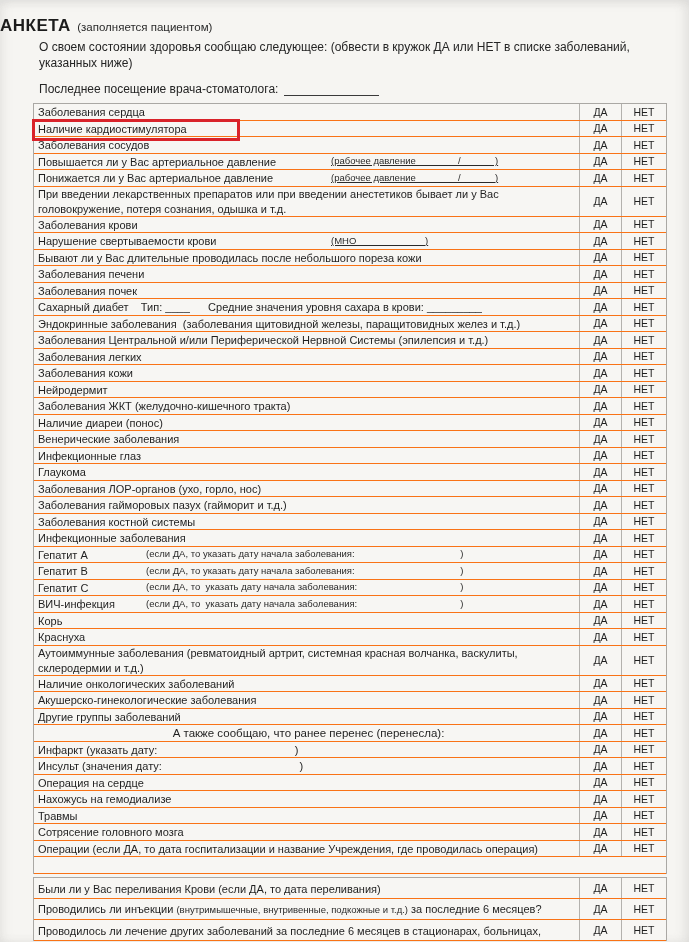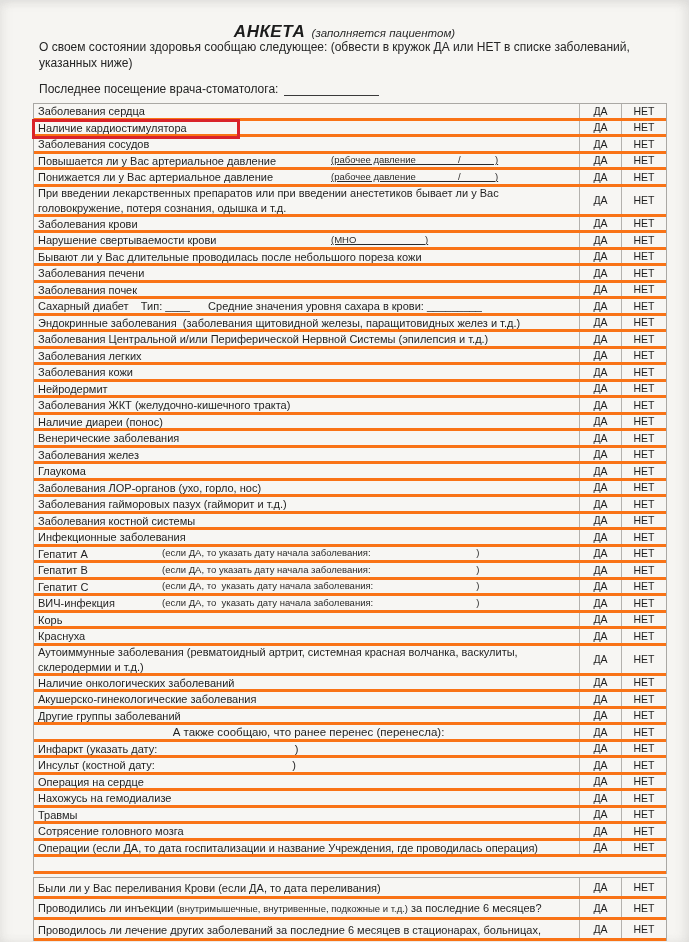--- a/index.html
+++ b/index.html
@@ -12,22 +12,22 @@
   }
   .page{
     position:relative;width:689px;height:942px;overflow:hidden;
     background:#f6f5f2;
     box-shadow:inset -6px 0 10px rgba(120,118,115,.10),
                inset 0 5px 8px rgba(120,118,115,.07),
                inset 6px 0 10px rgba(120,118,115,.06);
   }
   
   .title-line{
-    position:absolute;top:22px;left:0;width:100%;
-    text-align:center;white-space:pre;font-style:italic;
+    position:absolute;top:16px;left:0;width:100%;
+    white-space:pre;
   }
   .title{font-size:17px;font-weight:bold;letter-spacing:.5px;color:#1c1c1c;}
   .title-suffix{font-size:11.5px;font-weight:normal;color:#2a2a2a;}
   .intro{
     position:absolute;left:39px;top:39px;width:620px;
     font-size:12px;line-height:16px;color:#242424;
   }
   .lastvisit{
     position:absolute;left:39px;top:82px;font-size:12px;color:#242424;
     display:flex;align-items:flex-end;
@@ -39,35 +39,35 @@
   
   .qtable{
     position:absolute;left:33px;width:632px;
     border:1px solid #aaa8a4;border-bottom:none;
     background:#f7f6f3;
   }
   .qtable.main{top:103px;}
   .qtable.bottom{top:877px;}
   .trow{
     position:relative;display:flex;align-items:stretch;
-    height:16.5px;border-bottom:3px solid #f97316;
+    height:16.5px;border-bottom:1px solid #f97316;
     box-sizing:border-box;
   }
   .qtable.bottom .trow{height:21px;}
   .trow.double{height:30px;}
   .cell{box-sizing:border-box;overflow:hidden;}
   .cell.q{
     position:relative;flex:1;display:flex;flex-direction:column;
     justify-content:center;padding-left:4px;
   }
   .qline{line-height:14px;white-space:pre;}
   .qtext{font-size:11px;color:#1f1f1f;white-space:pre;}
   .small{font-size:9.5px;color:#2a2a2a;white-space:pre;}
   .tab-far{position:absolute;left:297px;top:50%;transform:translateY(-50%);text-decoration:underline;}
-  .tab-near{position:absolute;left:128px;top:50%;transform:translateY(-50%);text-align:center;}
+  .tab-near{position:absolute;left:112px;top:50%;transform:translateY(-50%);text-align:center;}
   .cell.yn{
     width:42px;border-left:1px solid #b3b1ad;
     display:flex;align-items:center;justify-content:center;
     font-size:10.5px;color:#1f1f1f;cursor:pointer;
   }
   .cell.yn.no{width:45px;}
   .trow.hdr .cell.q{align-items:center;}
   .trow.hdr .qtext{font-weight:normal;font-size:11.5px;}
   
   .trow.hl::before{
@@ -231,21 +231,21 @@
       </div>
       <div class="trow">
         <div class="cell q">
           <div class="qline"><span class="qtext">Венерические заболевания</span></div>
         </div>
         <div class="cell yn yes">ДА</div>
         <div class="cell yn no">НЕТ</div>
       </div>
       <div class="trow">
         <div class="cell q">
-          <div class="qline"><span class="qtext">Заболевания желез</span></div>
+          <div class="qline"><span class="qtext">Инфекционные глаз</span></div>
         </div>
         <div class="cell yn yes">ДА</div>
         <div class="cell yn no">НЕТ</div>
       </div>
       <div class="trow">
         <div class="cell q">
           <div class="qline"><span class="qtext">Глаукома</span></div>
         </div>
         <div class="cell yn yes">ДА</div>
         <div class="cell yn no">НЕТ</div>
@@ -358,21 +358,21 @@
       </div>
       <div class="trow">
         <div class="cell q">
           <div class="qline"><span class="qtext">Инфаркт (указать дату:                                             )</span></div>
         </div>
         <div class="cell yn yes">ДА</div>
         <div class="cell yn no">НЕТ</div>
       </div>
       <div class="trow">
         <div class="cell q">
-          <div class="qline"><span class="qtext">Инсульт (костной дату:                                             )</span></div>
+          <div class="qline"><span class="qtext">Инсульт (значения дату:                                             )</span></div>
         </div>
         <div class="cell yn yes">ДА</div>
         <div class="cell yn no">НЕТ</div>
       </div>
       <div class="trow">
         <div class="cell q">
           <div class="qline"><span class="qtext">Операция на сердце</span></div>
         </div>
         <div class="cell yn yes">ДА</div>
         <div class="cell yn no">НЕТ</div>

